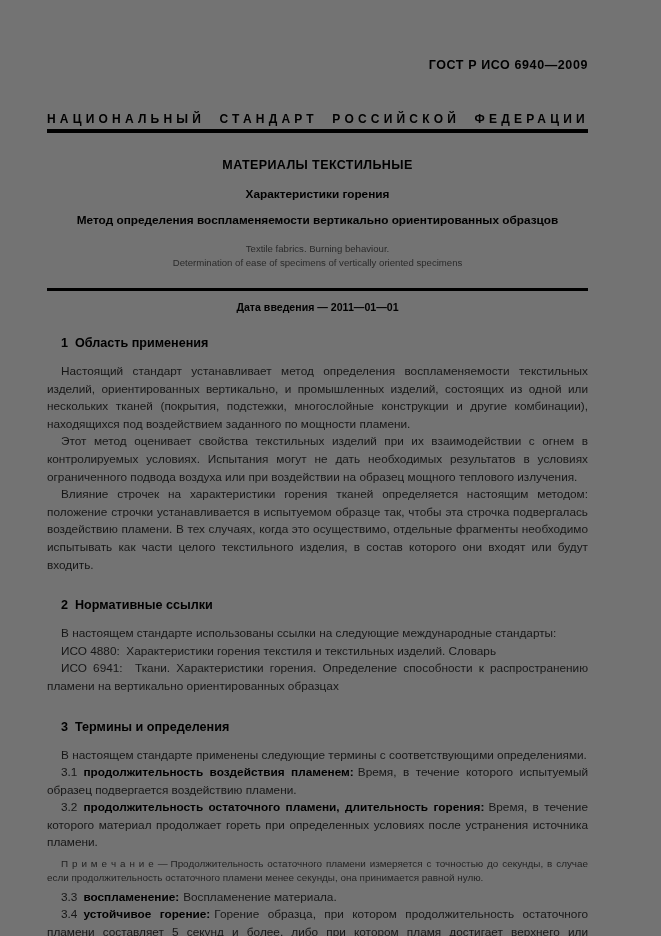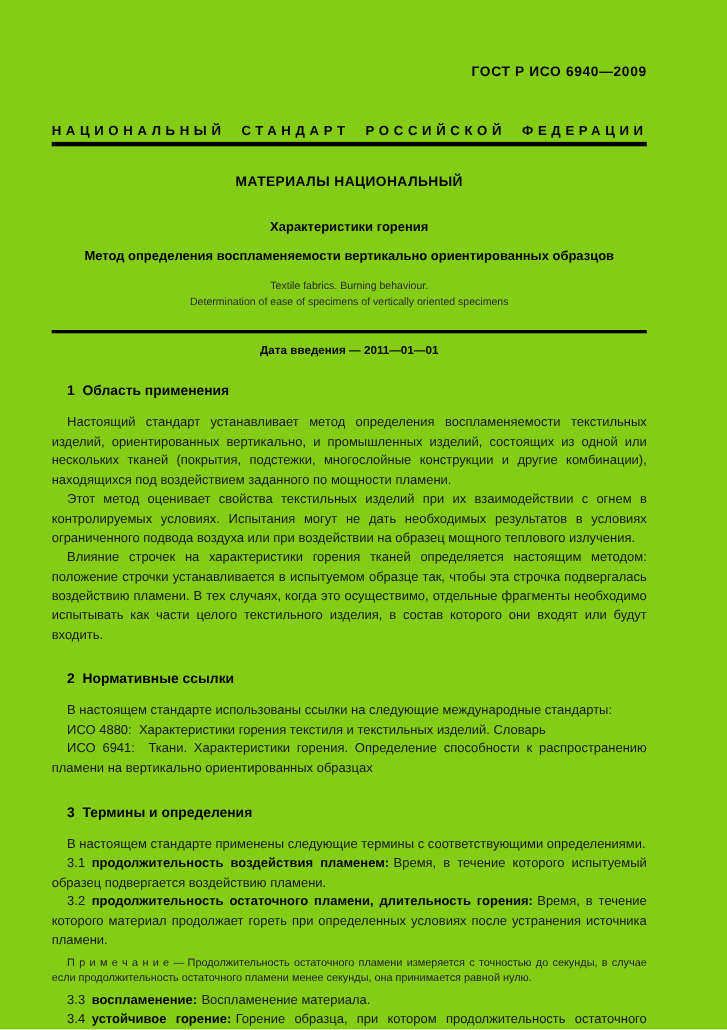--- a/index.html
+++ b/index.html
@@ -11,21 +11,21 @@
     width: 661px;
     height: 936px;
     font-family: "Liberation Sans", sans-serif;
     color: #151515;
     overflow: hidden;
   }
   .page {
     position: relative;
     width: 661px;
     height: 936px;
-    background: #84cc16;
+    background: #737373;
   }
   .content {
     position: absolute;
     left: 47px;
     top: 0;
     width: 541px;
   }
   
   .doc-code {
     margin-top: 58px;
@@ -54,21 +54,21 @@
   .rule-mid    { height: 3px; margin-top: 19px; }
   
   .title-block { text-align: center; color: #000; }
   .title-main {
     margin-top: 25px;
     font-weight: bold;
     font-size: 12.5px;
     letter-spacing: 0.4px;
   }
   .title-sub1 {
-    margin-top: 27px;
+    margin-top: 15px;
     font-weight: bold;
     font-size: 11.8px;
   }
   .title-sub2 {
     margin-top: 12px;
     font-weight: bold;
     font-size: 11.8px;
   }
   .title-en {
     margin-top: 15px;
@@ -140,21 +140,21 @@
 
 <div class="page">
   <div class="content">
 
     <div class="doc-code">ГОСТ  Р ИСО 6940—2009</div>
 
     <div class="banner">НАЦИОНАЛЬНЫЙ СТАНДАРТ РОССИЙСКОЙ ФЕДЕРАЦИИ</div>
     <div class="rule rule-header"></div>
 
     <div class="title-block">
-      <div class="title-main">МАТЕРИАЛЫ НАЦИОНАЛЬНЫЙ</div>
+      <div class="title-main">МАТЕРИАЛЫ ТЕКСТИЛЬНЫЕ</div>
       <div class="title-sub1">Характеристики горения</div>
       <div class="title-sub2">Метод определения воспламеняемости вертикально ориентированных образцов</div>
       <div class="title-en">
         <div>Textile fabrics. Burning behaviour.</div>
         <div>Determination of ease of specimens of vertically oriented specimens</div>
       </div>
     </div>
 
     <div class="rule rule-mid"></div>
 

